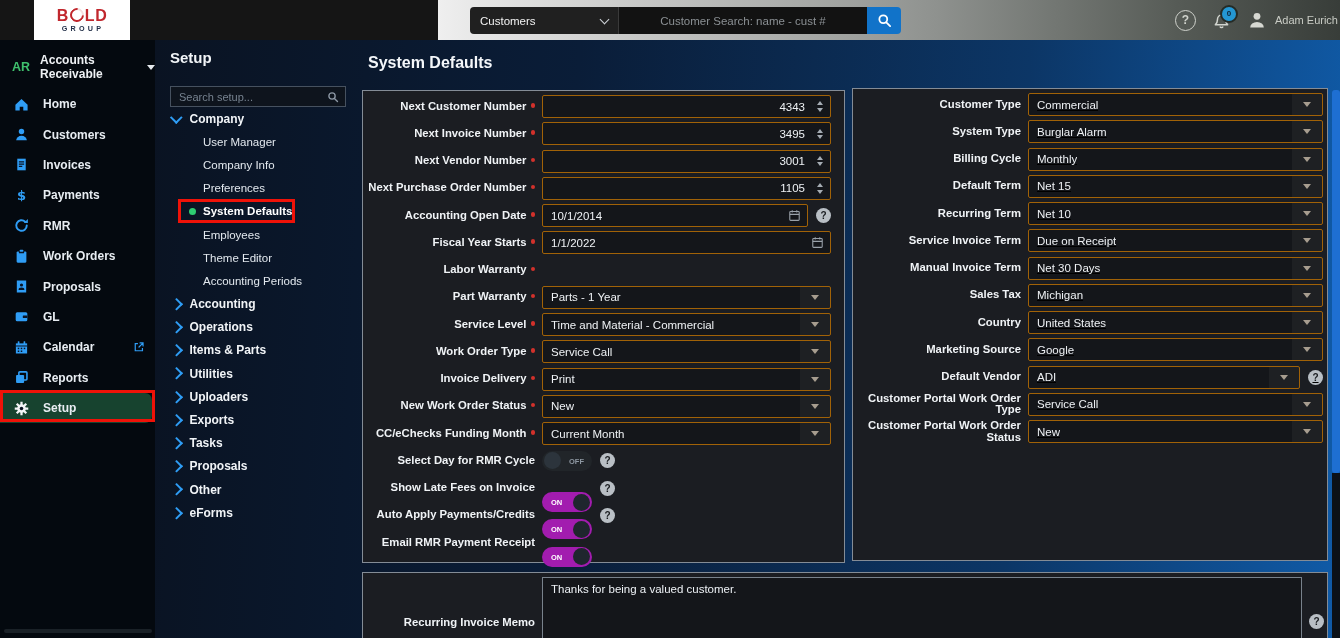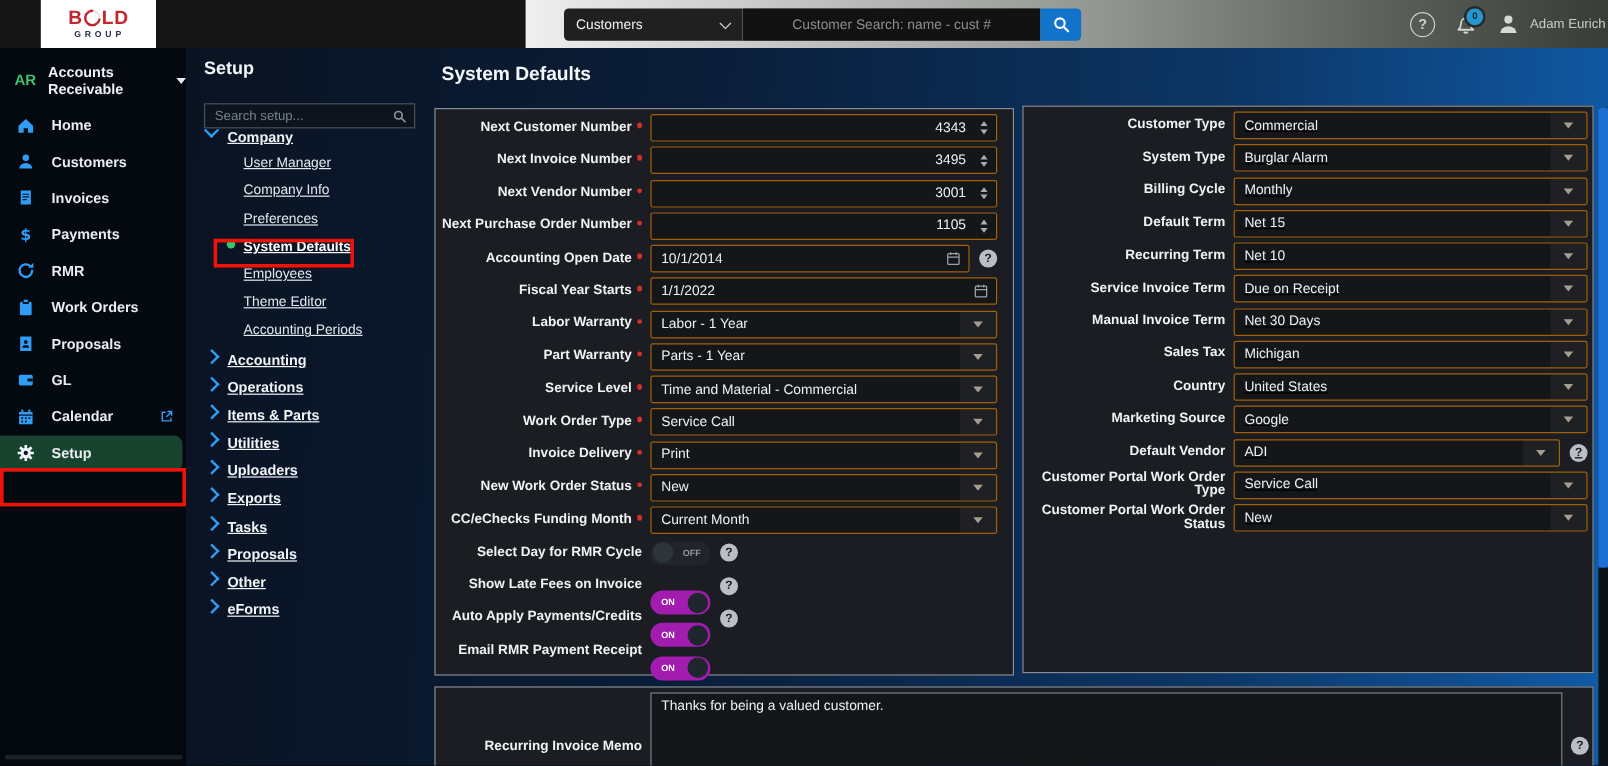--- a/index.html
+++ b/index.html
@@ -59,21 +59,21 @@
   
   .setup-panel{position:absolute;left:155px;top:40px;width:190px;height:598px;z-index:3;}
   .sp-title{position:absolute;left:15px;top:9px;font-size:15px;font-weight:700;color:#f2f5f8;}
   .sp-search{position:absolute;left:15px;top:46px;width:162px;height:19px;background:#0e141d;border:1px solid #46515f;
        display:flex;align-items:center;padding:0 6px;}
   .sp-search input{flex:1;background:transparent;border:none;outline:none;color:#dfe5ea;font-size:11px;font-family:inherit;min-width:0;}
   .sp-search input::placeholder{color:#76828f;}
   .sp-search-icon{color:#8d98a5;display:flex;}
   .sp-search-icon svg{width:12px;height:12px;}
   #setup-tree{position:absolute;left:0;top:67px;right:0;}
-  .tree-row{height:23.2px;display:flex;cursor:pointer;text-decoration:underline;}
+  .tree-row{height:23.2px;display:flex;align-items:center;cursor:pointer;}
   .tree-head{padding-left:17px;gap:9px;font-weight:700;color:#f1f4f7;font-size:12px;}
   .tree-child{padding-left:48px;font-size:11.5px;color:#e2e8ee;font-weight:500;position:relative;}
   .tree-child.active{font-weight:700;color:#ffffff;}
   .dot{position:absolute;left:34px;width:7px;height:7px;border-radius:50%;background:#2ecc71;}
   .chev{width:6.5px;height:6.5px;border-right:2px solid #2f9df5;border-bottom:2px solid #2f9df5;flex:0 0 auto;}
   .chev.down{transform:rotate(45deg);margin-top:-3px;}
   .chev.right{transform:rotate(-45deg);}
   
   .main-title{position:absolute;left:368px;top:54px;font-size:16px;font-weight:700;color:#f4f7fa;z-index:3;}
   .panel{position:absolute;background:#1b1d22;border:1px solid #848c96;box-sizing:border-box;z-index:3;}
@@ -269,20 +269,29 @@
           </svg>
         </span>
         <span class="sb-label">Calendar</span>
         <span class="ext-icon">
           <svg viewBox="0 0 16 16" fill="none" stroke="currentColor" stroke-width="1.6">
             <path d="M6.6 3.4H3v9.6h9.6V9.4"></path>
             <path d="M9.4 2.6h4v4M13.2 2.8 8 8" stroke-linecap="round"></path>
           </svg>
         </span>
       </div>
+      <div class="sb-item">
+        <span class="sb-icon">
+          <svg viewBox="0 0 16 16">
+            <rect fill="none" stroke="currentColor" stroke-width="1.7" x="5.2" y="2" width="8.6" height="8.6" rx="1"></rect>
+            <rect fill="currentColor" x="2.2" y="5.2" width="8.6" height="8.6" rx="1"></rect>
+          </svg>
+        </span>
+        <span class="sb-label">Reports</span>
+      </div>
       <div class="sb-item selected">
         <span class="sb-icon">
           <svg viewBox="0 0 16 16">
             <g stroke="currentColor" stroke-width="2.4">
               <path d="M8 .8v14.4M.8 8h14.4M2.9 2.9l10.2 10.2M13.1 2.9 2.9 13.1"></path>
             </g>
             <circle cx="8" cy="8" r="4.6" fill="currentColor"></circle>
             <circle cx="8" cy="8" r="1.9" fill="#0a1322"></circle>
           </svg>
         </span>
@@ -447,28 +456,20 @@
             <svg viewBox="0 0 16 16" fill="none" stroke="currentColor" stroke-width="1.3">
               <rect x="2.2" y="3" width="11.6" height="11" rx="1"></rect>
               <path d="M2.2 6.6h11.6M5.2 1.6v2.8M10.8 1.6v2.8"></path>
             </svg>
           </span>
         </div>
       </div>
     </div>
     <div class="f-row">
       <div class="f-label"><span>Labor Warranty</span><span class="req-dot"></span></div>
-      <div class="f-ctrl">
-        <div class="inp sel">
-          <span class="val">Labor - 1 Year</span>
-          <span class="caret-box">
-            <span class="caret"></span>
-          </span>
-        </div>
-      </div>
     </div>
     <div class="f-row">
       <div class="f-label"><span>Part Warranty</span><span class="req-dot"></span></div>
       <div class="f-ctrl">
         <div class="inp sel">
           <span class="val">Parts - 1 Year</span>
           <span class="caret-box">
             <span class="caret"></span>
           </span>
         </div>

